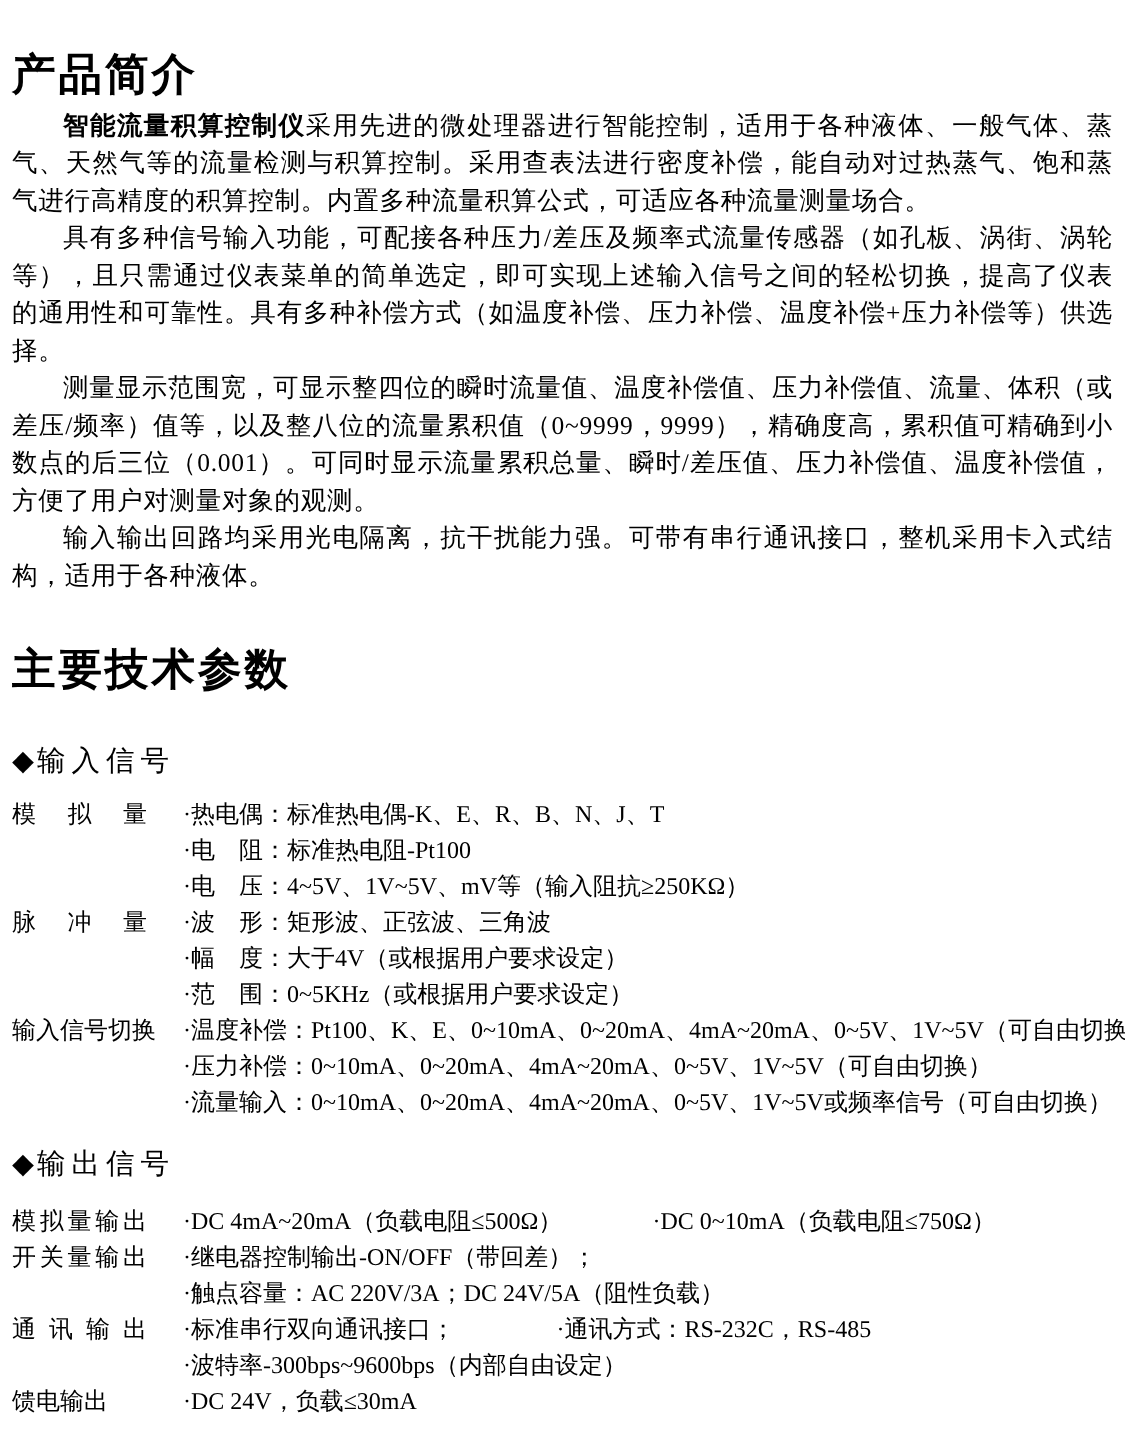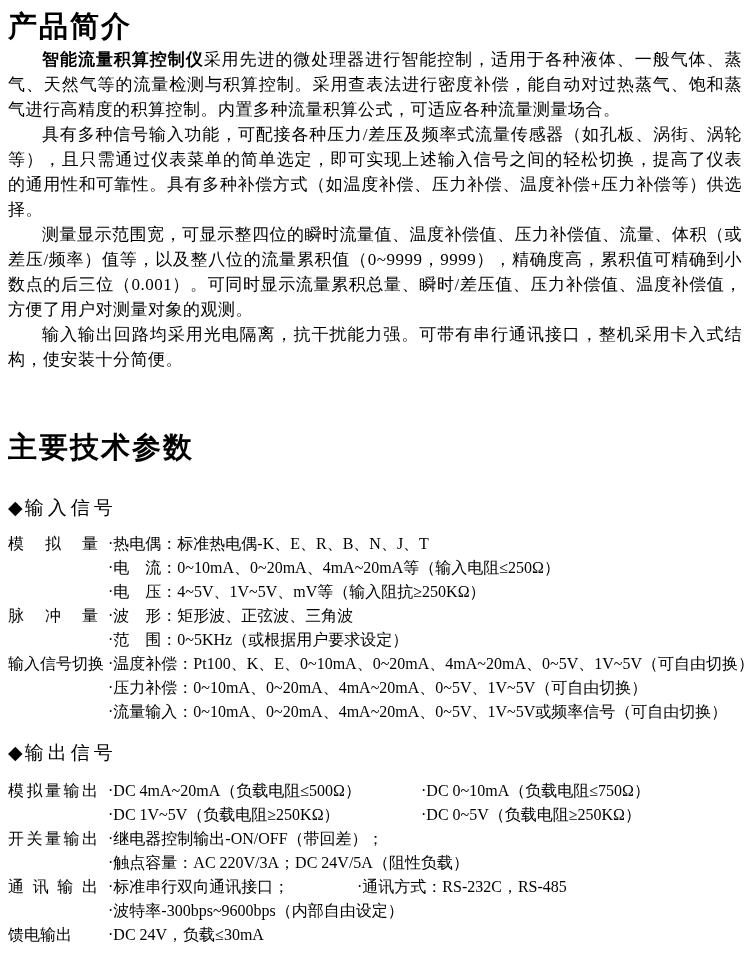--- a/index.html
+++ b/index.html
@@ -14,23 +14,24 @@
     overflow: hidden;
     font-family: "Liberation Serif", "DejaVu Serif", serif;
   }
   
   .h-main {
     font-family: "Liberation Sans", "DejaVu Sans", sans-serif;
     font-weight: 700;
     font-size: 29px;
     line-height: 34px;
     letter-spacing: 2px;
+    margin-top: 24px;
   }
   .h1-intro { padding-top: 9px; }
-  .h1-tech  { margin-top: 58px; }
+  .h1-tech  { margin-top: 34px; }
 
   
   .paras { margin-top: 4px; }
   .paras p {
     font-size: 17px;
     line-height: 25px;
     text-align: justify;
     text-indent: 2em;
     letter-spacing: 0.5px;
   }
@@ -50,21 +51,21 @@
   .diamond { letter-spacing: 2px; }
 
   
   .ptable { font-size: 16px; }
   .ptable-input  { margin-top: 12px; }
   .ptable-output { margin-top: 14px; }
   .prow { display: flex; align-items: flex-start; }
   .plabel {
     flex: 0 0 90px;
     width: 90px;
-    margin-right: 10px;
+    margin-right: 24px;
     text-align: justify;
     text-align-last: justify;
     line-height: 24px;
     white-space: nowrap;
   }
   .plabel.natural { text-align-last: left; }
   .pcontent { flex: 1 1 auto; min-width: 0; }
   .pline { line-height: 24px; white-space: nowrap; display: flex; }
   .lw-a { display: inline-block; width: 313px; flex: 0 0 313px; }
   .lw-b { display: inline-block; width: 249px; flex: 0 0 249px; }
@@ -73,42 +74,43 @@
 <body>
 
 <div class="page">
 
   <h1 class="h-main h1-intro">产品简介</h1>
 
   <div class="paras">
     <p><span class="lead-bold">智能流量积算控制仪</span><span>采用先进的微处理器进行智能控制，适用于各种液体、一般气体、蒸气、天然气等的流量检测与积算控制。采用查表法进行密度补偿，能自动对过热蒸气、饱和蒸气进行高精度的积算控制。内置多种流量积算公式，可适应各种流量测量场合。</span></p>
     <p>具有多种信号输入功能，可配接各种压力/差压及频率式流量传感器（如孔板、涡街、涡轮等），且只需通过仪表菜单的简单选定，即可实现上述输入信号之间的轻松切换，提高了仪表的通用性和可靠性。具有多种补偿方式（如温度补偿、压力补偿、温度补偿+压力补偿等）供选择。</p>
     <p>测量显示范围宽，可显示整四位的瞬时流量值、温度补偿值、压力补偿值、流量、体积（或差压/频率）值等，以及整八位的流量累积值（0~9999，9999），精确度高，累积值可精确到小数点的后三位（0.001）。可同时显示流量累积总量、瞬时/差压值、压力补偿值、温度补偿值，方便了用户对测量对象的观测。</p>
-    <p>输入输出回路均采用光电隔离，抗干扰能力强。可带有串行通讯接口，整机采用卡入式结构，使安装十分简便。</p>
+    <p>输入输出回路均采用光电隔离，抗干扰能力强。可带有串行通讯接口，整机采用卡入式结构，适用于各种液体。</p>
   </div>
 
   <h1 class="h-main h1-tech">主要技术参数</h1>
 
   <div class="subhead subhead-input"><span class="diamond">◆</span><span>输入信号</span></div>
 
   <div class="ptable ptable-input">
 
     <div class="prow">
       <div class="plabel">模拟量</div>
       <div class="pcontent">
         <div class="pline">·热电偶：标准热电偶-K、E、R、B、N、J、T</div>
-        <div class="pline">·电　流：0~10mA、0~20mA、4mA~20mA等（输入电阻≤250Ω）</div>
+        <div class="pline">·电　阻：标准热电阻-Pt100</div>
         <div class="pline">·电　压：4~5V、1V~5V、mV等（输入阻抗≥250KΩ）</div>
       </div>
     </div>
 
     <div class="prow">
       <div class="plabel">脉冲量</div>
       <div class="pcontent">
         <div class="pline">·波　形：矩形波、正弦波、三角波</div>
+        <div class="pline">·幅　度：大于4V（或根据用户要求设定）</div>
         <div class="pline">·范　围：0~5KHz（或根据用户要求设定）</div>
       </div>
     </div>
 
     <div class="prow">
       <div class="plabel">输入信号切换</div>
       <div class="pcontent">
         <div class="pline">·温度补偿：Pt100、K、E、0~10mA、0~20mA、4mA~20mA、0~5V、1V~5V（可自由切换）</div>
         <div class="pline">·压力补偿：0~10mA、0~20mA、4mA~20mA、0~5V、1V~5V（可自由切换）</div>
         <div class="pline">·流量输入：0~10mA、0~20mA、4mA~20mA、0~5V、1V~5V或频率信号（可自由切换）</div>
@@ -120,24 +122,20 @@
   <div class="subhead subhead-output"><span class="diamond">◆</span><span>输出信号</span></div>
 
   <div class="ptable ptable-output">
 
     <div class="prow">
       <div class="plabel">模拟量输出</div>
       <div class="pcontent">
         <div class="pline">
           <span class="lw-a">·DC 4mA~20mA（负载电阻≤500Ω）</span>
             <span>·DC 0~10mA（负载电阻≤750Ω）</span>
-        </div>
-        <div class="pline">
-          <span class="lw-a">·DC 1V~5V（负载电阻≥250KΩ）</span>
-            <span>·DC 0~5V（负载电阻≥250KΩ）</span>
         </div>
       </div>
     </div>
 
     <div class="prow">
       <div class="plabel">开关量输出</div>
       <div class="pcontent">
         <div class="pline">·继电器控制输出-ON/OFF（带回差）；</div>
         <div class="pline">·触点容量：AC 220V/3A；DC 24V/5A（阻性负载）</div>
       </div>

